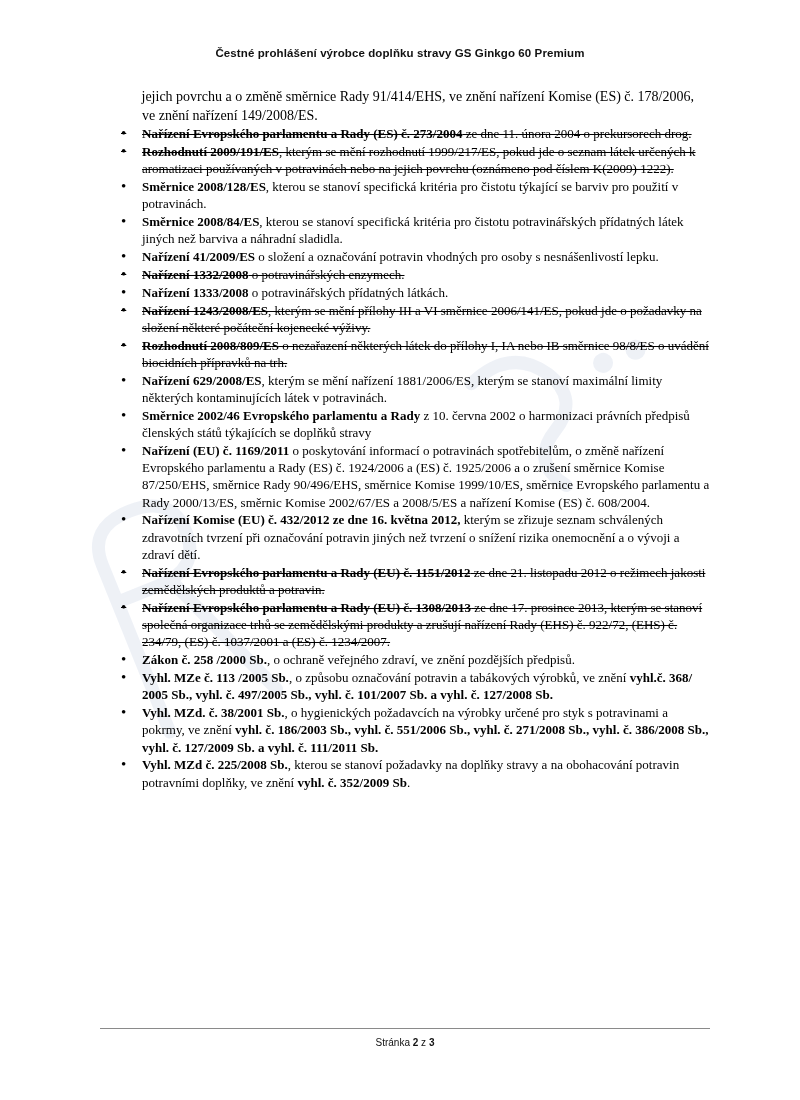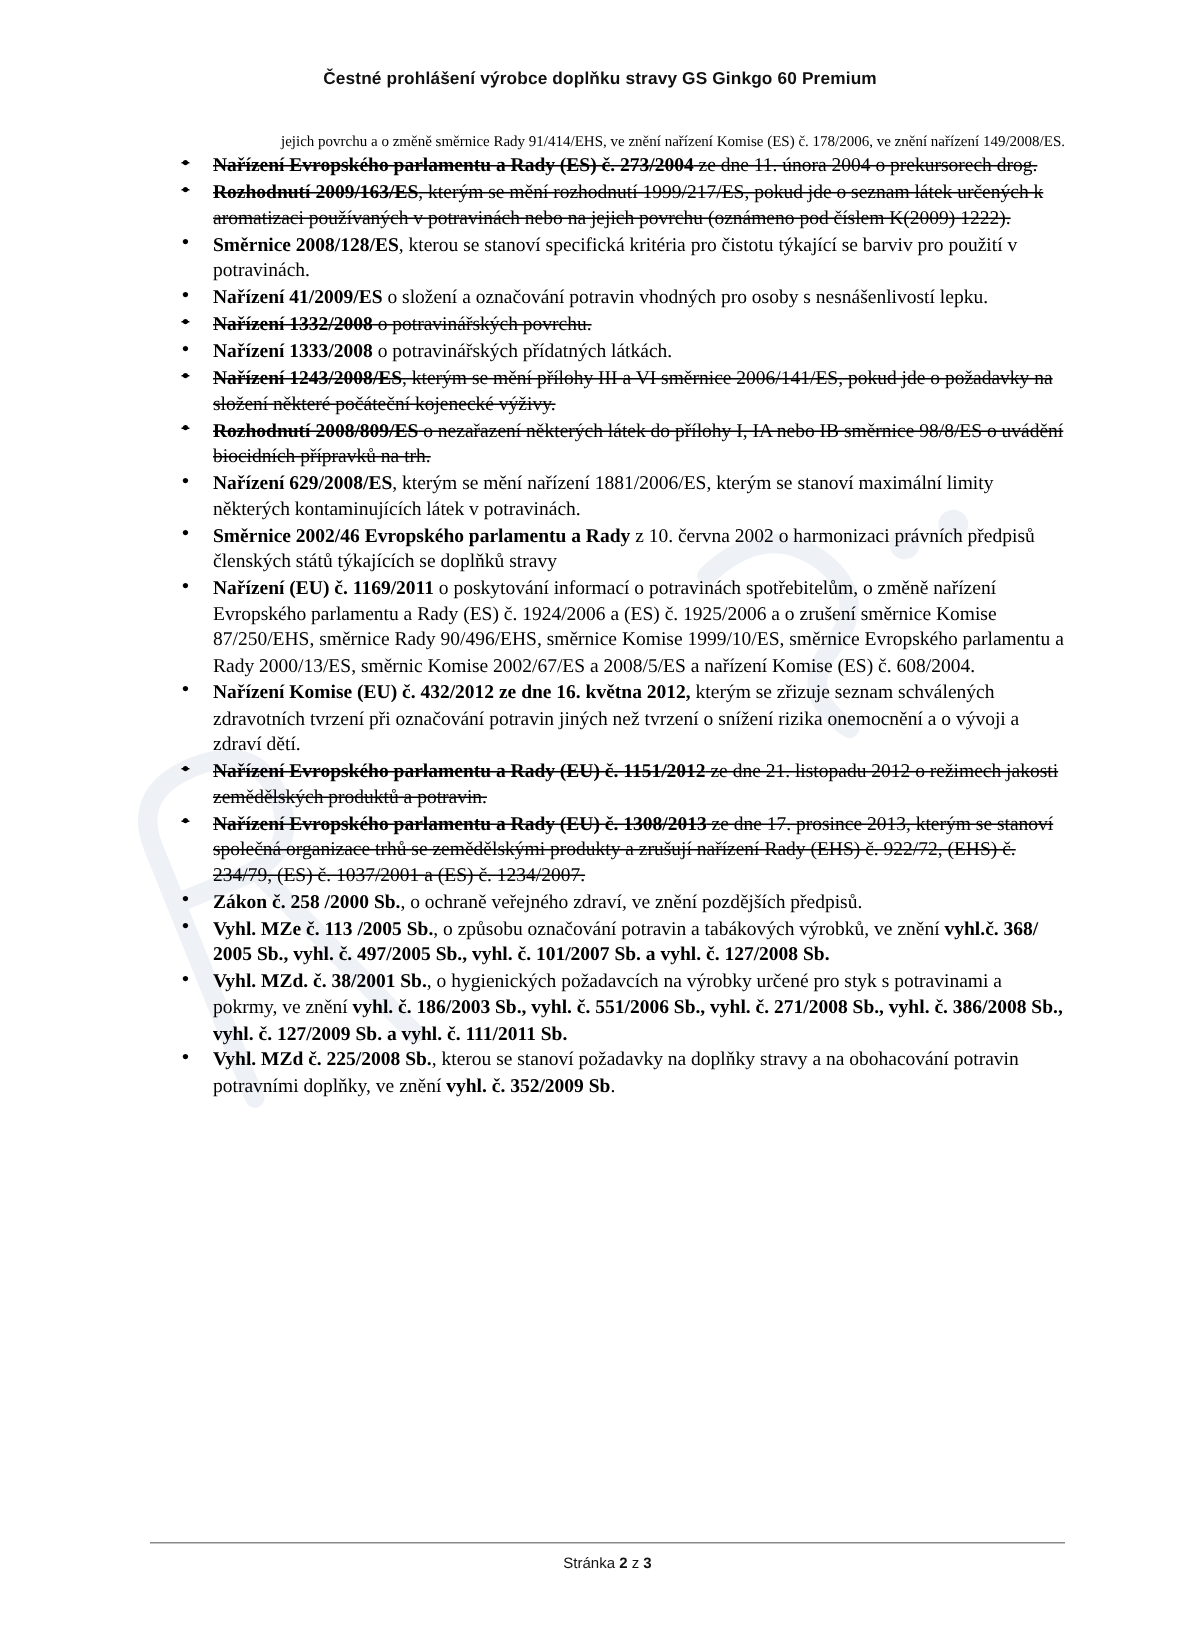--- a/index.html
+++ b/index.html
@@ -51,25 +51,24 @@
 
   .content {
     position: absolute;
     top: 88px;
     left: 100px;
     width: 610px;
     z-index: 2;
   }
 
   .intro {
-    font-size: 10px;
+    font-size: 14px;
     line-height: 1.33;
     margin: 0 0 0 42px;
     text-indent: -0.5px;
-    text-align: right;
   }
 
   ul.list {
     list-style: none;
     margin: 0;
     padding: 0;
   }
   ul.list > li {
     position: relative;
     padding-left: 42px;
@@ -130,24 +129,25 @@
     </svg>
   </div>
 
   <div class="doc-header">Čestné prohlášení výrobce doplňku stravy GS Ginkgo 60 Premium</div>
 
   <div class="content">
     <p class="intro">jejich povrchu a o změně směrnice Rady 91/414/EHS, ve znění nařízení Komise (ES) č. 178/2006, ve znění nařízení 149/2008/ES.</p>
 
     <ul class="list" id="list">
         <li class="struck"><b>Nařízení Evropského parlamentu a Rady (ES) č. 273/2004</b><span> ze dne 11. února 2004 o prekursorech drog.</span></li>
-        <li class="struck"><b>Rozhodnutí 2009/163/ES</b><span>, kterým se mění rozhodnutí 1999/217/ES, pokud jde o seznam látek určených k aromatizaci používaných v potravinách nebo na jejich povrchu (oznámeno pod číslem K(2009) 1222).</span></li>
+        <li class="struck"><b>Rozhodnutí 2009/191/ES</b><span>, kterým se mění rozhodnutí 1999/217/ES, pokud jde o seznam látek určených k aromatizaci používaných v potravinách nebo na jejich povrchu (oznámeno pod číslem K(2009) 1222).</span></li>
         <li><b>Směrnice 2008/128/ES</b><span>, kterou se stanoví specifická kritéria pro čistotu týkající se barviv pro použití v potravinách.</span></li>
+        <li><b>Směrnice 2008/84/ES</b><span>, kterou se stanoví specifická kritéria pro čistotu potravinářských přídatných látek jiných než barviva a náhradní sladidla.</span></li>
         <li><b>Nařízení 41/2009/ES</b><span> o složení a označování potravin vhodných pro osoby s nesnášenlivostí lepku.</span></li>
-        <li class="struck"><b>Nařízení 1332/2008</b><span> o potravinářských povrchu.</span></li>
+        <li class="struck"><b>Nařízení 1332/2008</b><span> o potravinářských enzymech.</span></li>
         <li><b>Nařízení 1333/2008</b><span> o potravinářských přídatných látkách.</span></li>
         <li class="struck"><b>Nařízení 1243/2008/ES</b><span>, kterým se mění přílohy III a VI směrnice 2006/141/ES, pokud jde o požadavky na složení některé počáteční kojenecké výživy.</span></li>
         <li class="struck"><b>Rozhodnutí 2008/809/ES</b><span> o nezařazení některých látek do přílohy I, IA nebo IB směrnice 98/8/ES o uvádění biocidních přípravků na trh.</span></li>
         <li><b>Nařízení 629/2008/ES</b><span>, kterým se mění nařízení 1881/2006/ES, kterým se stanoví maximální limity některých kontaminujících látek v potravinách.</span></li>
         <li><b>Směrnice 2002/46 Evropského parlamentu a Rady</b><span> z 10. června 2002 o harmonizaci právních předpisů členských států týkajících se doplňků stravy</span></li>
         <li><b>Nařízení (EU) č. 1169/2011</b><span>  o poskytování informací o potravinách spotřebitelům, o změně nařízení Evropského parlamentu a Rady (ES) č. 1924/2006 a (ES) č. 1925/2006 a o zrušení směrnice Komise 87/250/EHS, směrnice Rady 90/496/EHS, směrnice Komise 1999/10/ES, směrnice Evropského parlamentu a Rady 2000/13/ES, směrnic Komise 2002/67/ES a 2008/5/ES a nařízení Komise (ES) č. 608/2004.</span></li>
         <li><b>Nařízení Komise (EU) č. 432/2012  ze dne 16. května 2012,</b><span> kterým se zřizuje seznam schválených zdravotních tvrzení při označování potravin jiných než tvrzení o snížení rizika onemocnění a o vývoji a zdraví dětí.</span></li>
         <li class="struck"><b>Nařízení Evropského parlamentu a Rady (EU) č. 1151/2012</b><span> ze dne 21. listopadu 2012 o režimech jakosti zemědělských produktů a potravin.</span></li>
         <li class="struck"><b>Nařízení Evropského parlamentu a Rady (EU) č. 1308/2013</b><span> ze dne 17. prosince 2013, kterým se stanoví společná organizace trhů se zemědělskými produkty a zrušují nařízení Rady (EHS) č. 922/72, (EHS) č. 234/79, (ES) č. 1037/2001 a (ES) č. 1234/2007.</span></li>
         <li><b>Zákon č. 258 /2000 Sb.</b><span>, o ochraně veřejného zdraví, ve znění pozdějších předpisů.</span></li>

